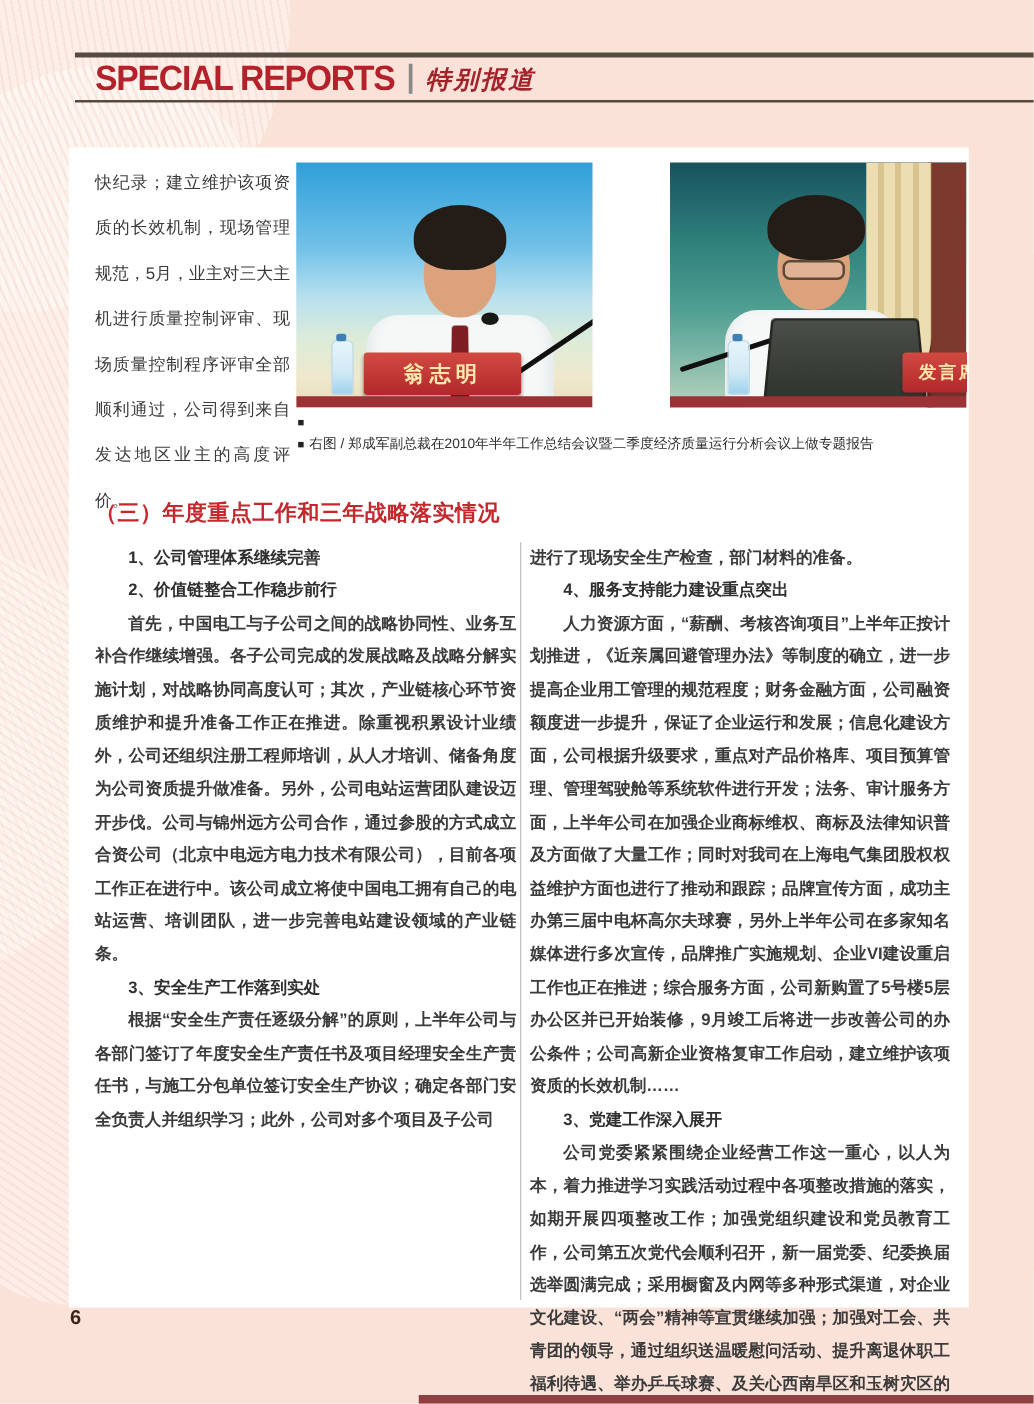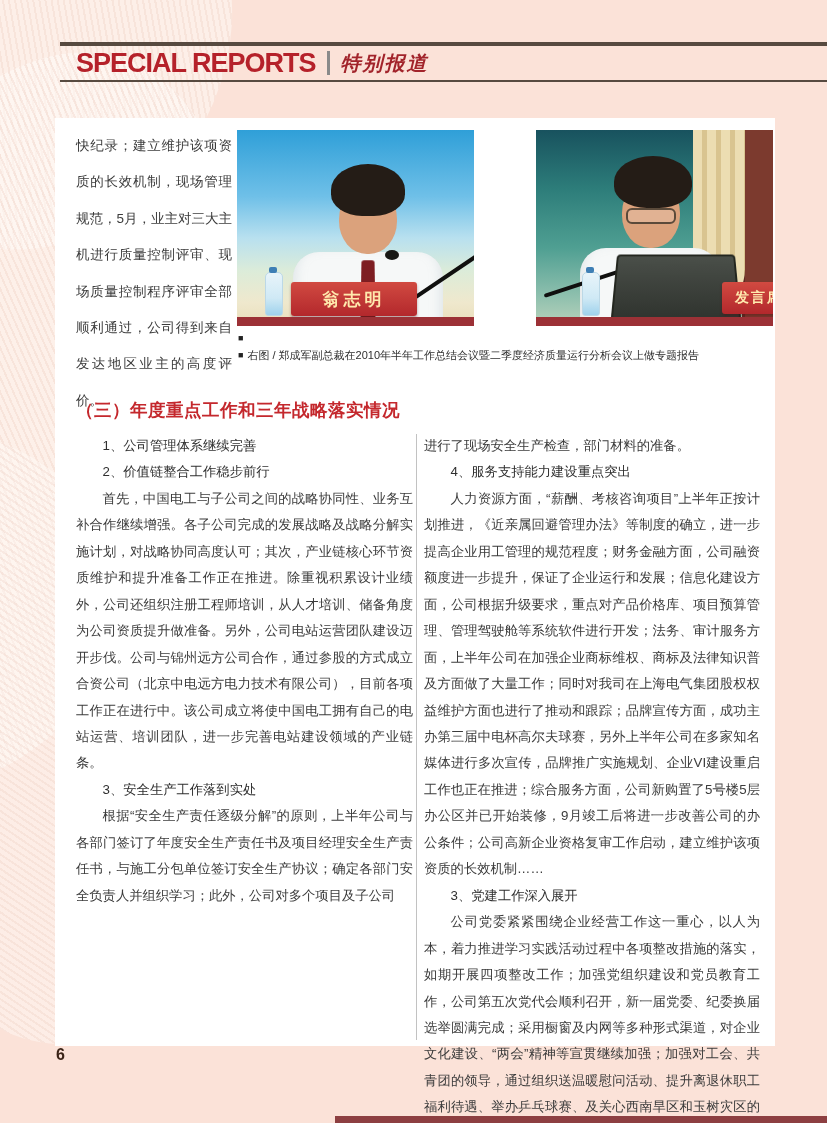--- a/index.html
+++ b/index.html
@@ -75,21 +75,21 @@
   .sec-heading{
     position:absolute;left:76px;top:398px;width:350px;
     font-size:17.5px;font-weight:800;color:#c4282d;letter-spacing:.5px;
   }
 
   
   .col{position:absolute;top:433px;width:337px;font-size:13.3px;line-height:26.45px;color:#3b3b3b;text-align:justify;text-justify:inter-ideograph;}
   .col-left{left:76px;}
   .col-right{left:424px;width:336px;}
   .col-divider{position:absolute;left:416px;top:434px;width:1px;height:606px;background:#c2c2c2;}
-  .blk{margin:0;}
+  .blk{margin:0;font-weight:bold;}
   .blk.subhead{text-indent:2em;color:#2f2f2f;}
   .blk.para{text-indent:2em;}
   .blk.cont{text-indent:0;}
 
   
   .page-num{position:absolute;left:56px;top:1046px;font-size:16px;font-weight:800;color:#3a2317;}
   .bottom-bar{position:absolute;left:335px;top:1116px;width:492px;height:7px;background:#8d3f41;}
 </style>
 </head>
 <body>

